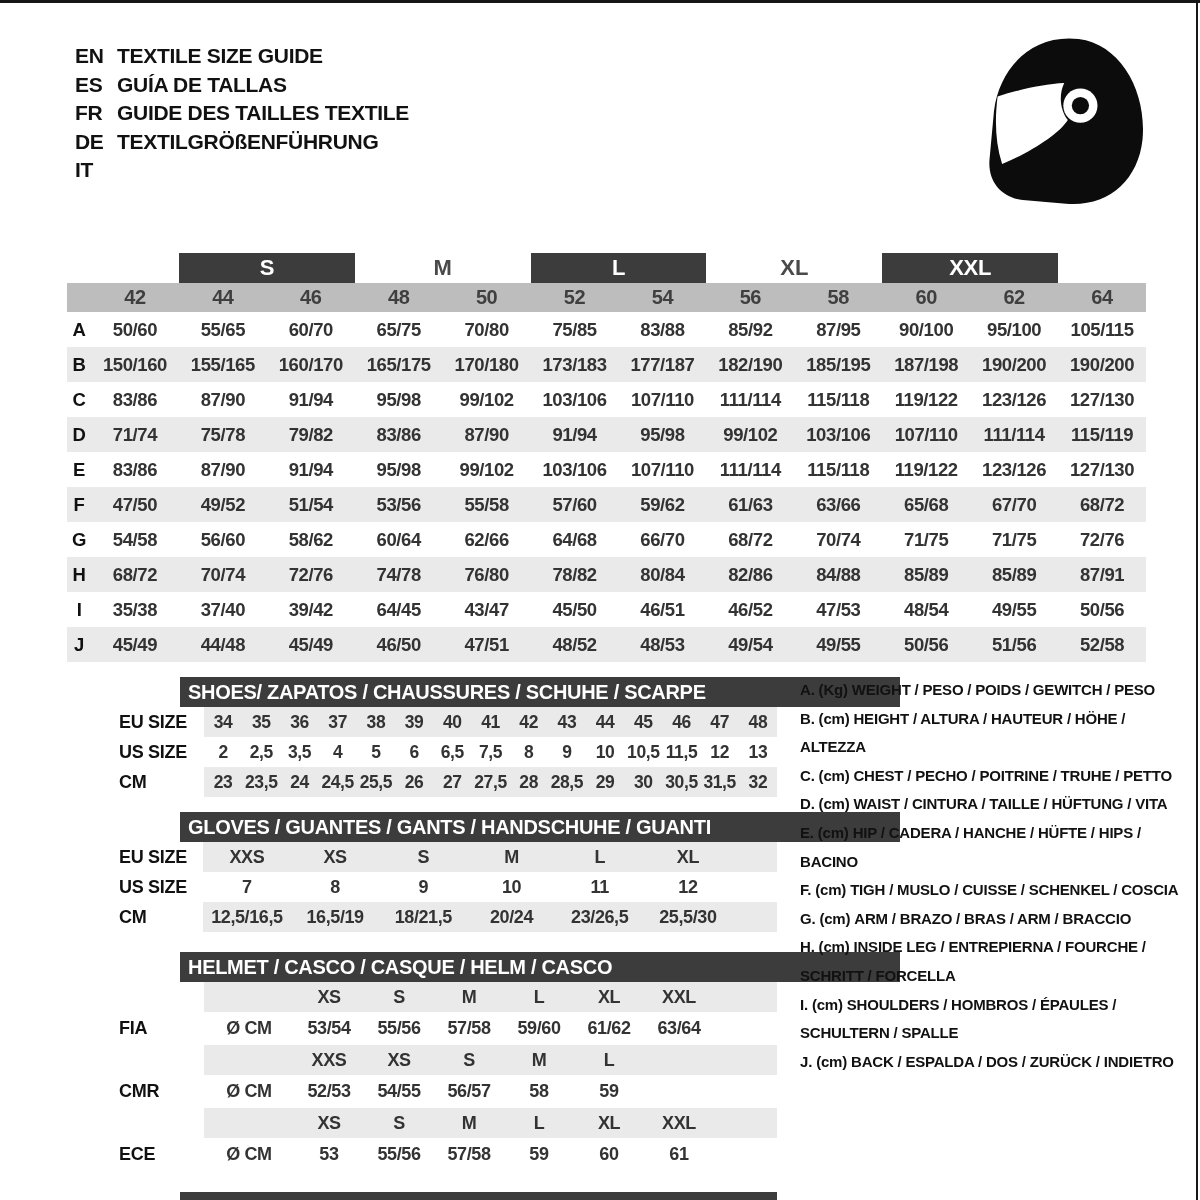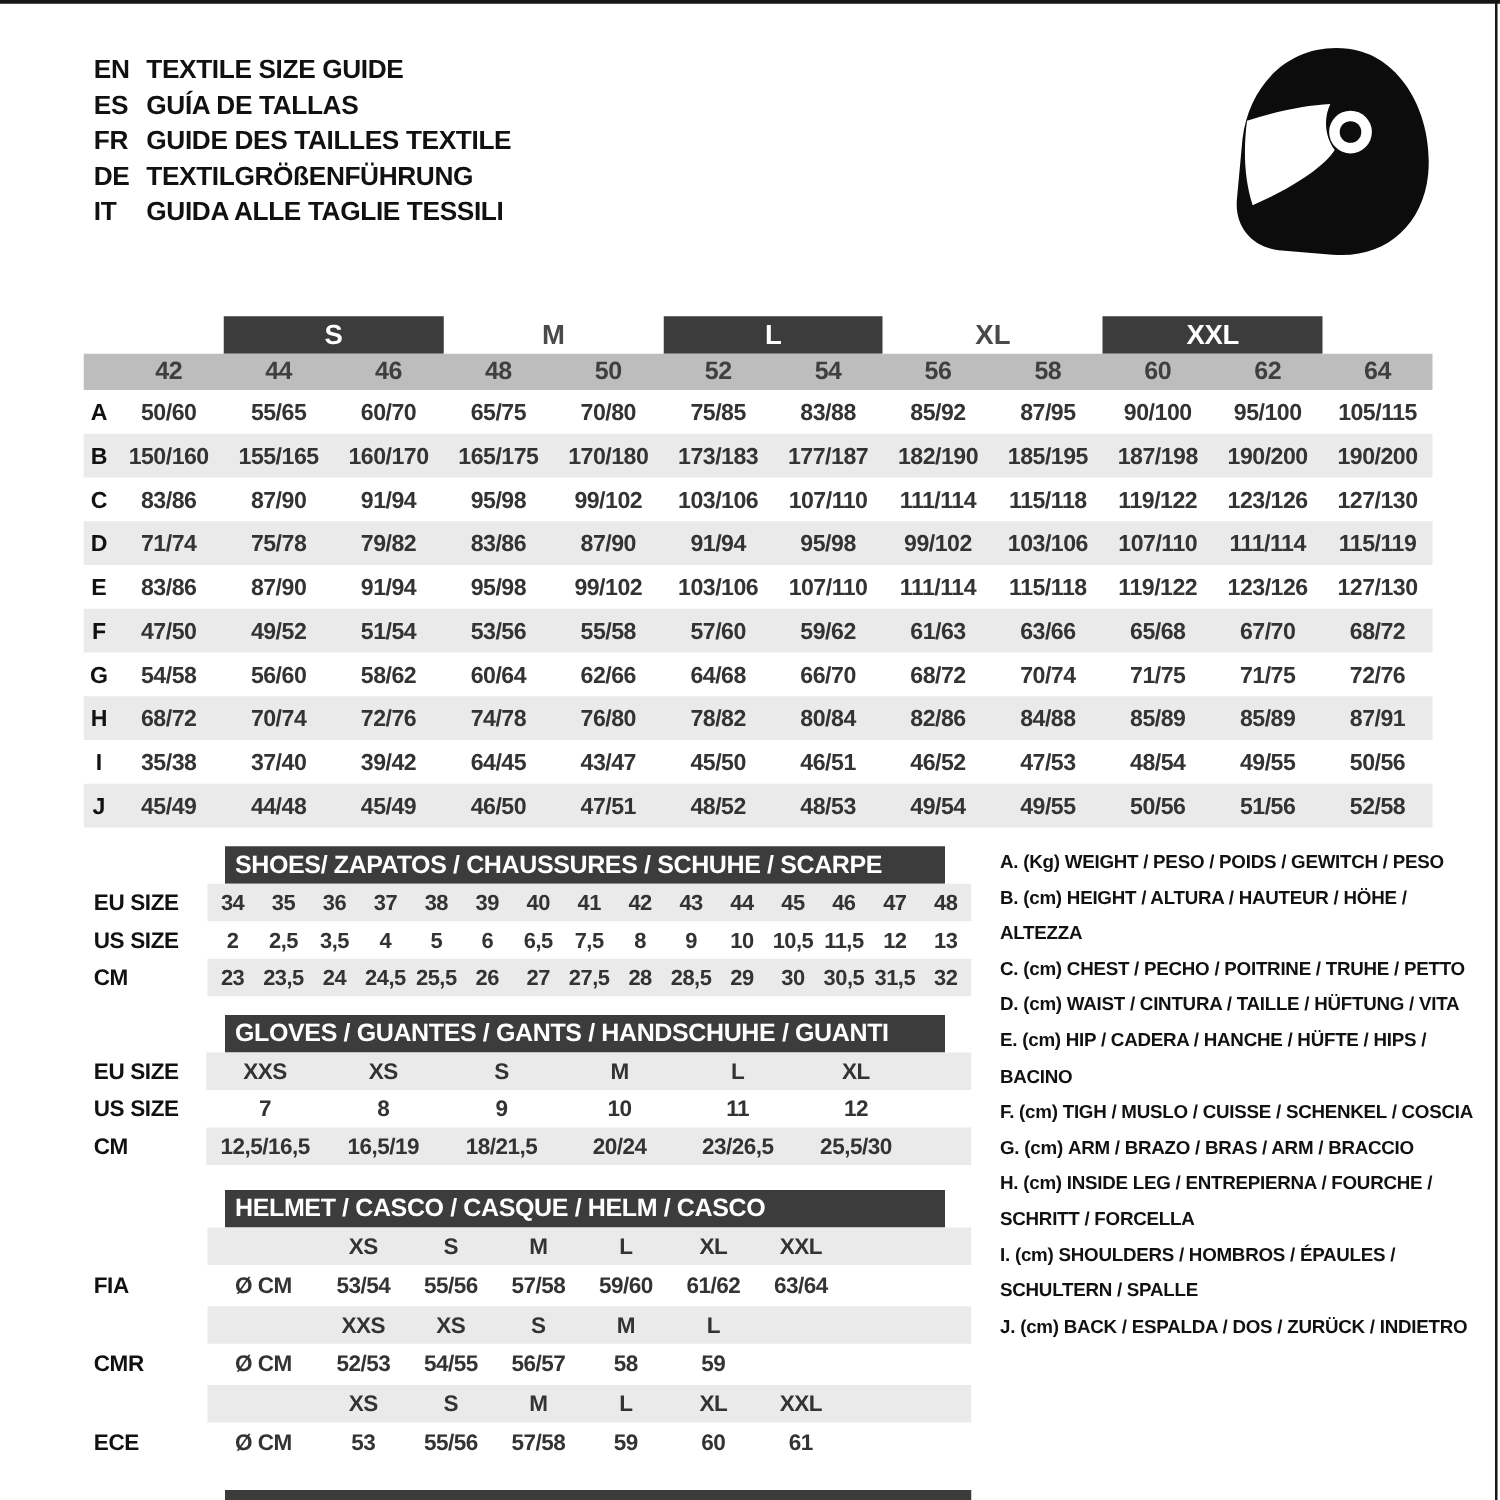--- a/index.html
+++ b/index.html
@@ -34,23 +34,23 @@
   .numstrip .cell{font-size:20px;color:#3f3f3f;}
   .mainrows{position:absolute;left:67px;top:312px;width:1079px;}
   .mrow{height:35px;}
   .mrow.striped{background:var(--stripe);}
   .cell{display:flex;align-items:center;justify-content:center;font-size:18px;letter-spacing:-0.4px;}
   .mrow .cell{font-size:18.5px;}
   .letter-cell{font-size:19px;color:var(--ink);}
 
   
   .section{position:absolute;left:0;width:777px;}
-  .sec-bar{margin-left:180px;width:576px;height:30px;background:var(--dark);color:#fff;
+  .sec-bar{margin-left:180px;width:720px;height:30px;background:var(--dark);color:#fff;
     display:flex;align-items:center;padding-left:8px;font-size:20px;letter-spacing:-0.3px;}
-  .sec-row{display:flex;}
+  .sec-row{display:flex;padding-left:44px;}
   .rowlabel{width:180px;padding-left:75px;display:flex;align-items:center;font-size:18px;color:var(--ink);letter-spacing:-0.3px;}
   .sgrid{width:708px;display:grid;}
   .sgrid.gray{background:var(--stripe);}
   .shoes-grid{grid-template-columns:repeat(15,1fr);}
   .gloves-grid{grid-template-columns:repeat(6,1fr);padding-right:45px;}
   .helmet-grid{grid-template-columns:90px repeat(6,70px);}
   .h30{height:30px;} .h33{height:33px;justify-content:space-between;}
   .shoes-grid .cell{font-size:17.5px;}
   .gloves-grid .cell{font-size:18px;}
   .helmet-grid .cell{font-size:18px;}
@@ -79,21 +79,20 @@
     <div class="lang-row">
       <div class="lang-code">FR</div>
       <div class="lang-title">GUIDE DES TAILLES TEXTILE</div>
     </div>
     <div class="lang-row">
       <div class="lang-code">DE</div>
       <div class="lang-title">TEXTILGRÖßENFÜHRUNG</div>
     </div>
     <div class="lang-row">
       <div class="lang-code">IT</div>
-      <div class="lang-title">GUIDA ALLE TAGLIE TESSILI</div>
     </div>
   </div>
 
 <div class="helmet-box">
   <svg width="186" height="180" viewBox="0 0 100 100">
     <path d="M57,5 C31,2 13,21 10,45 L7.5,72 C6.5,84 14,93 26,94.5 L50,96.5 C73,98.5 90,84 92.5,61 C95,35 81,8 57,5 Z" fill="#0c0c0c"></path>
     <path d="M12,37 C24,33 38,30 49,29.5 C46,36 46.5,44 51,50 C46,58 30,68 14.5,74.5 C10.5,62 10.5,49 12,37 Z" fill="#ffffff"></path>
     <circle cx="58" cy="42" r="9.5" fill="#ffffff"></circle>
     <circle cx="58" cy="42" r="4.8" fill="#0c0c0c"></circle>
   </svg>

